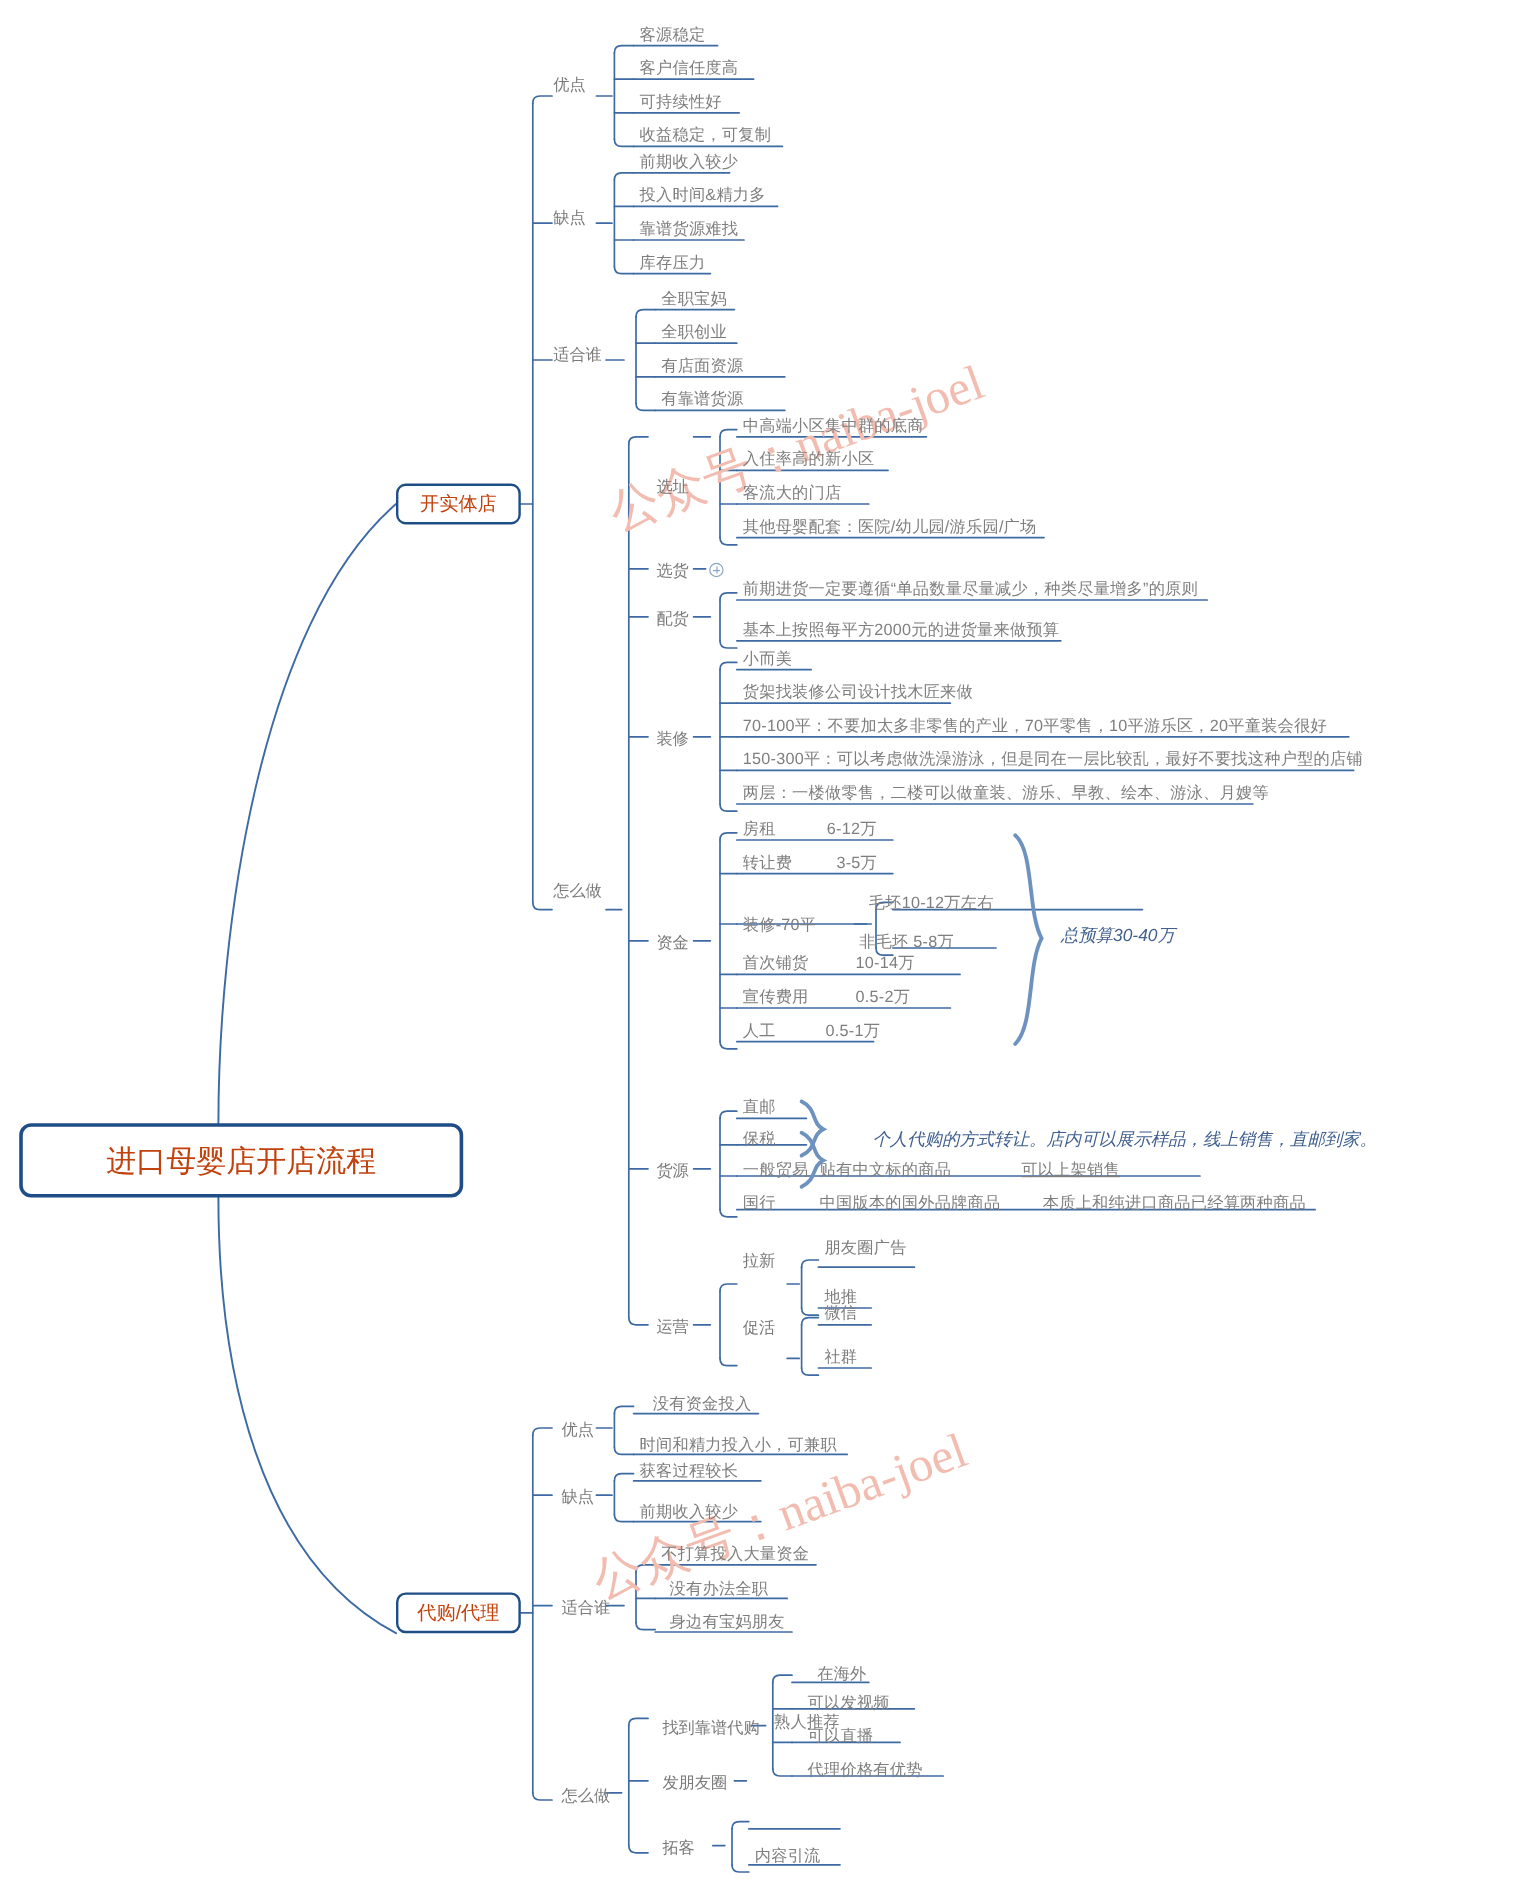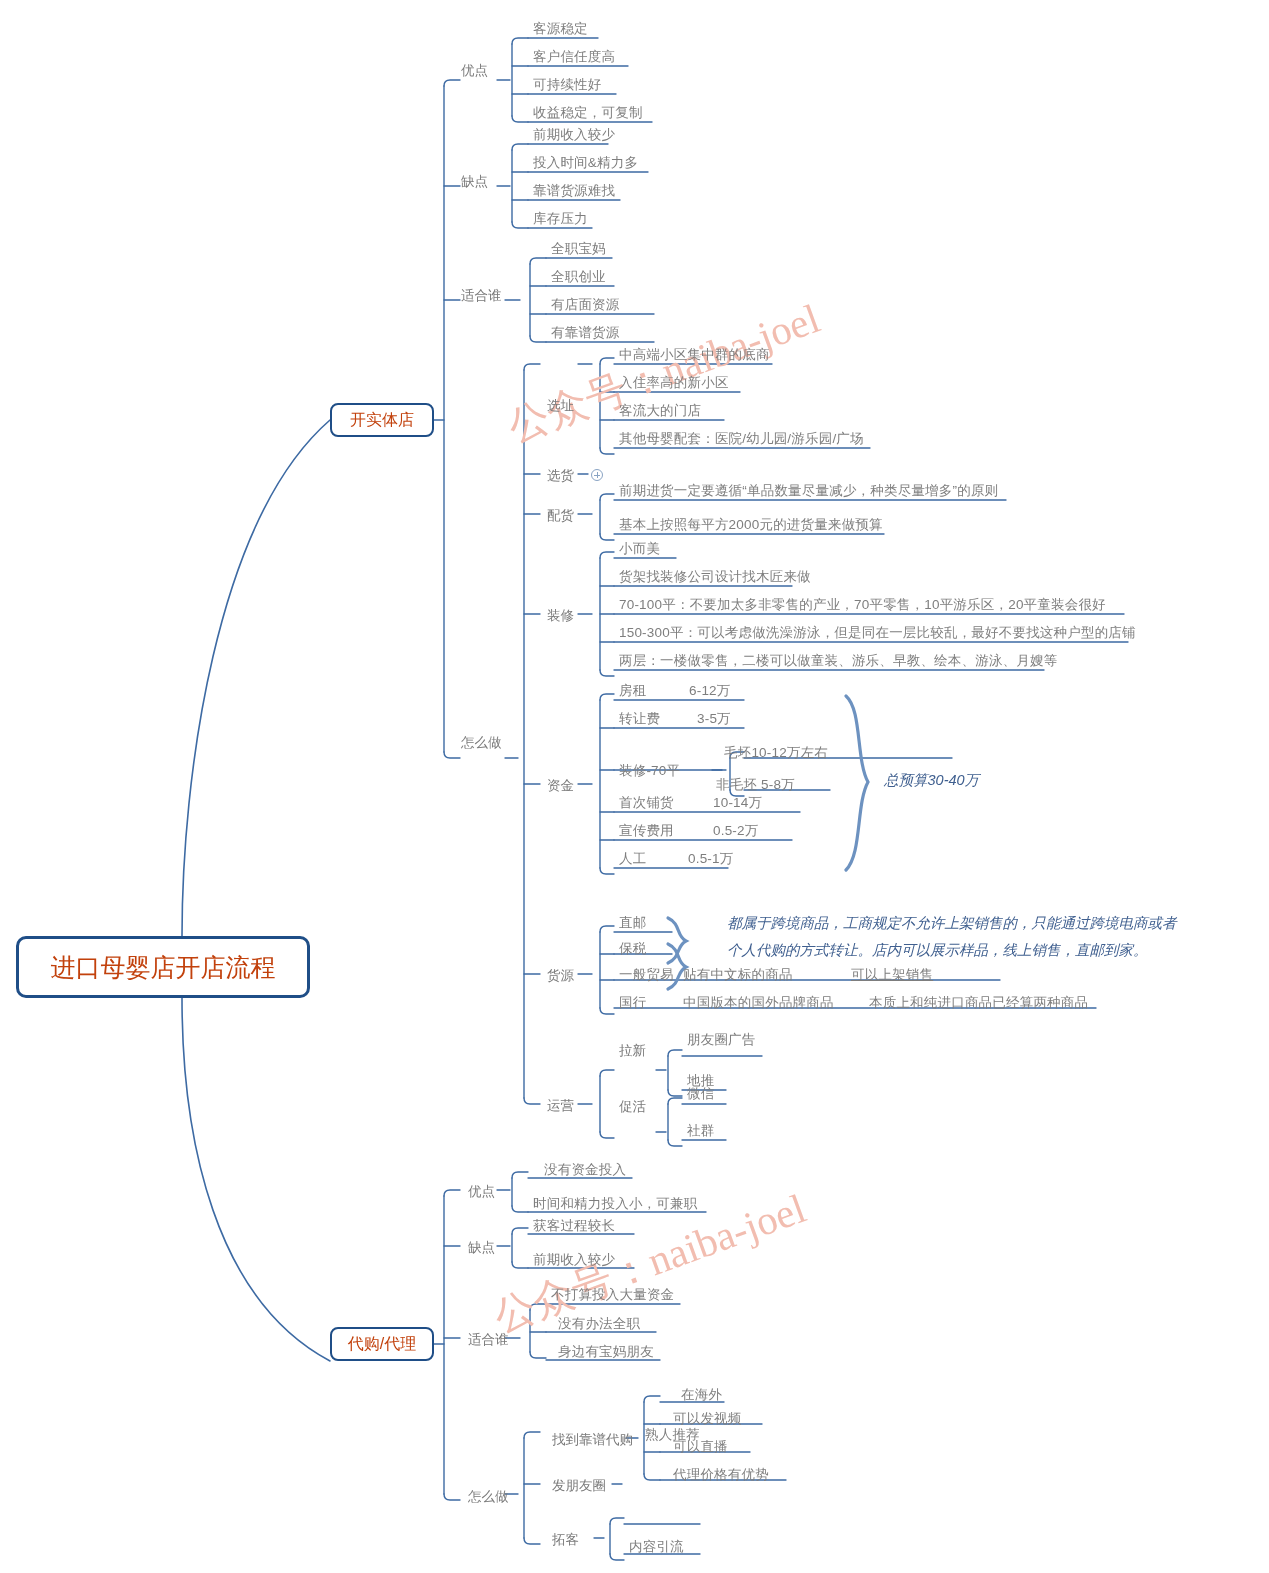--- a/index.html
+++ b/index.html
@@ -29,21 +29,21 @@
     background: #ffffff;
     color: #c2410c;
     display: flex;
     align-items: center;
     justify-content: center;
     white-space: nowrap;
     z-index: 6;
   }
   .root {
     left: 16px; top: 936px;
-    width: 294px; height: 62px;
+    width: 370px; height: 62px;
     font-size: 25px;
     border-width: 3px;
     border-radius: 10px;
   }
   .branch {
     width: 104px; height: 34px;
     font-size: 16px;
   }
   #branch-store { left: 330px; top: 403px; }
   #branch-agent { left: 330px; top: 1327px; }
@@ -394,21 +394,20 @@
 
   <div class="mid" style="left:547px;top:967px;">货源</div>
   <div class="leaf" style="left:619px;top:915px;">直邮</div>
   <div class="leaf" style="left:619px;top:941px;">保税</div>
   <div class="leaf" style="left:619px;top:967px;">一般贸易</div>
   <div class="leaf" style="left:683px;top:967px;">贴有中文标的商品</div>
   <div class="leaf" style="left:851px;top:967px;text-decoration:underline;">可以上架销售</div>
   <div class="leaf" style="left:619px;top:995px;">国行</div>
   <div class="leaf" style="left:683px;top:995px;">中国版本的国外品牌商品</div>
   <div class="leaf" style="left:869px;top:995px;">本质上和纯进口商品已经算两种商品</div>
-  <div class="note" style="left:727px;top:913px;">都属于跨境商品，工商规定不允许上架销售的，只能通过跨境电商或者</div>
   <div class="note" style="left:727px;top:940px;">个人代购的方式转让。店内可以展示样品，线上销售，直邮到家。</div>
 
   <div class="mid" style="left:547px;top:1097px;">运营</div>
   <div class="mid" style="left:619px;top:1042px;">拉新</div>
   <div class="leaf" style="left:687px;top:1032px;">朋友圈广告</div>
   <div class="leaf" style="left:687px;top:1073px;">地推</div>
   <div class="mid" style="left:619px;top:1098px;">促活</div>
   <div class="leaf" style="left:687px;top:1086px;">微信</div>
   <div class="leaf" style="left:687px;top:1123px;">社群</div>
 

